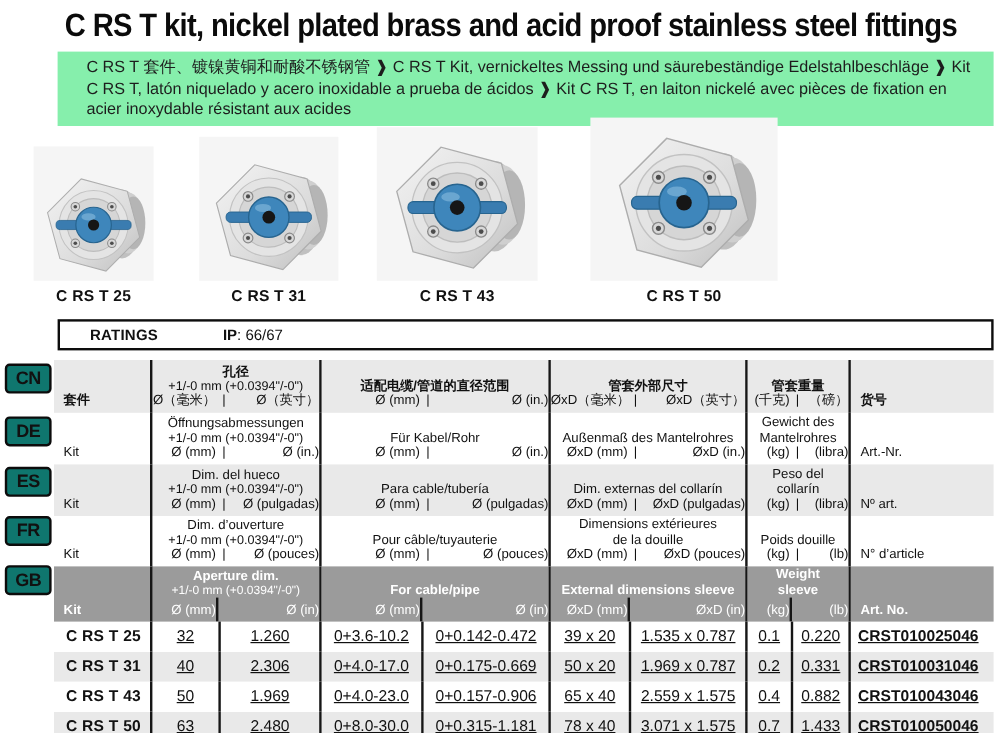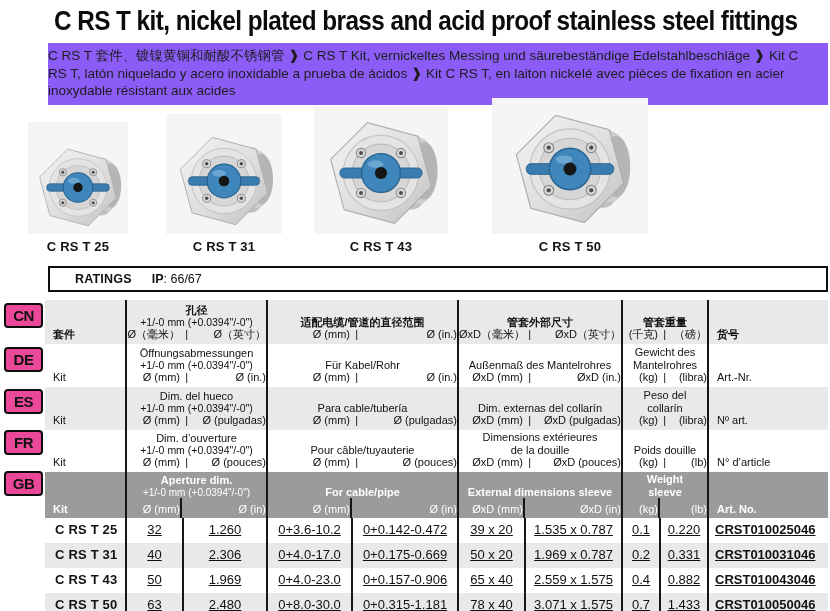--- a/index.html
+++ b/index.html
@@ -6,41 +6,41 @@
   html,body { width:830px; height:611px; background:#fff; overflow:hidden;
     font-family:"Liberation Sans","DejaVu Sans",sans-serif; color:#111; }
   .stage { position:relative; width:830px; height:611px; background:#fff; }
 
   
   .title { position:absolute; left:54px; top:6px; font-size:27px; font-weight:bold;
     letter-spacing:-0.6px; white-space:nowrap; transform:scaleX(0.9); transform-origin:0 0; color:#0b0b0b; }
 
   
   .subtitle { position:absolute; left:48px; top:43px; width:780px; min-height:55px;
-    background:#8b5cf6; padding:4px 8px 5px 0; font-size:13.5px; line-height:1.3; color:#1d1d1d; }
+    background:#86efac; padding:4px 8px 5px 24px; font-size:13.5px; line-height:1.3; color:#1d1d1d; }
 
   
   .product { position:absolute; display:flex; flex-direction:column; align-items:center; justify-content:flex-end; }
   .product .photo { width:100%; display:flex; align-items:flex-end; justify-content:center;
     background:#f5f5f5; flex:1; }
   .product .plabel { margin-top:5px; font-weight:bold; font-size:13px; letter-spacing:0.2px; }
   .p1 { left:28px;  top:122px; width:100px; height:132px; }
   .p2 { left:166px; top:114px; width:116px; height:140px; }
   .p3 { left:314px; top:106px; width:134px; height:148px; }
   .p4 { left:492px; top:98px;  width:156px; height:156px; }
 
   
   .ratings { position:absolute; left:48px; top:266px; width:780px; height:26px;
     border:2px solid #0d0d0d; background:#fff; display:flex; align-items:center; font-size:12.5px; }
   .ratings .rlabel { font-weight:bold; margin-left:25px; letter-spacing:0.2px; }
-  .ratings .rkey { font-weight:bold; margin-left:20px; }
+  .ratings .rkey { font-weight:bold; margin-left:54px; }
   .ratings .rval { white-space:pre; }
 
   
-  .badge { position:absolute; left:4px; width:39px; height:25px; background:#ec4899;
+  .badge { position:absolute; left:4px; width:39px; height:25px; background:#0f766e;
     border:2.5px solid #0c0c0c; border-radius:4px; display:flex; align-items:center; justify-content:center;
     font-weight:bold; font-size:15px; letter-spacing:-0.5px; }
   .b-cn{top:303px;} .b-de{top:347px;} .b-es{top:389px;} .b-fr{top:430px;} .b-gb{top:471px;}
 
   
   table.spec { position:absolute; left:45px; top:300px; width:783px;
     border-collapse:collapse; table-layout:fixed; }
   .spec td { vertical-align:bottom; font-size:11px; line-height:1.15; padding:1px 0 3px 0; overflow:hidden; }
   tr.row-cn{height:44px; background:#e9e9e9;}
   tr.row-de{height:43px; background:#fff;}

